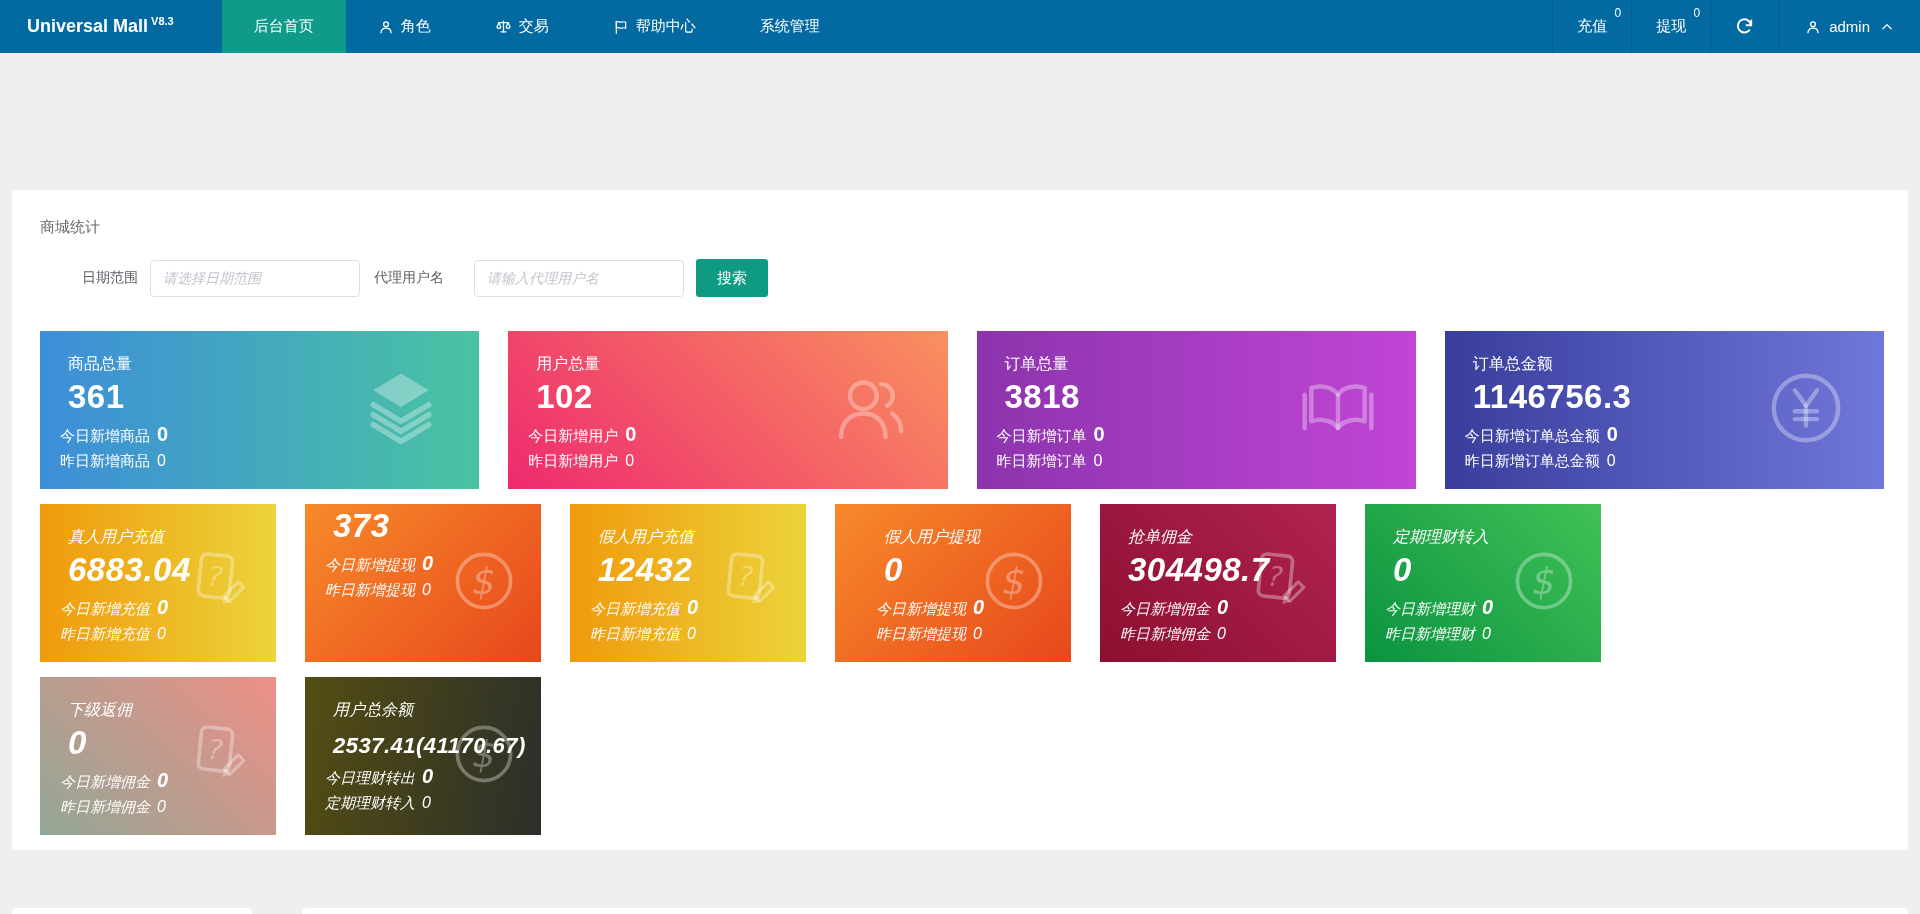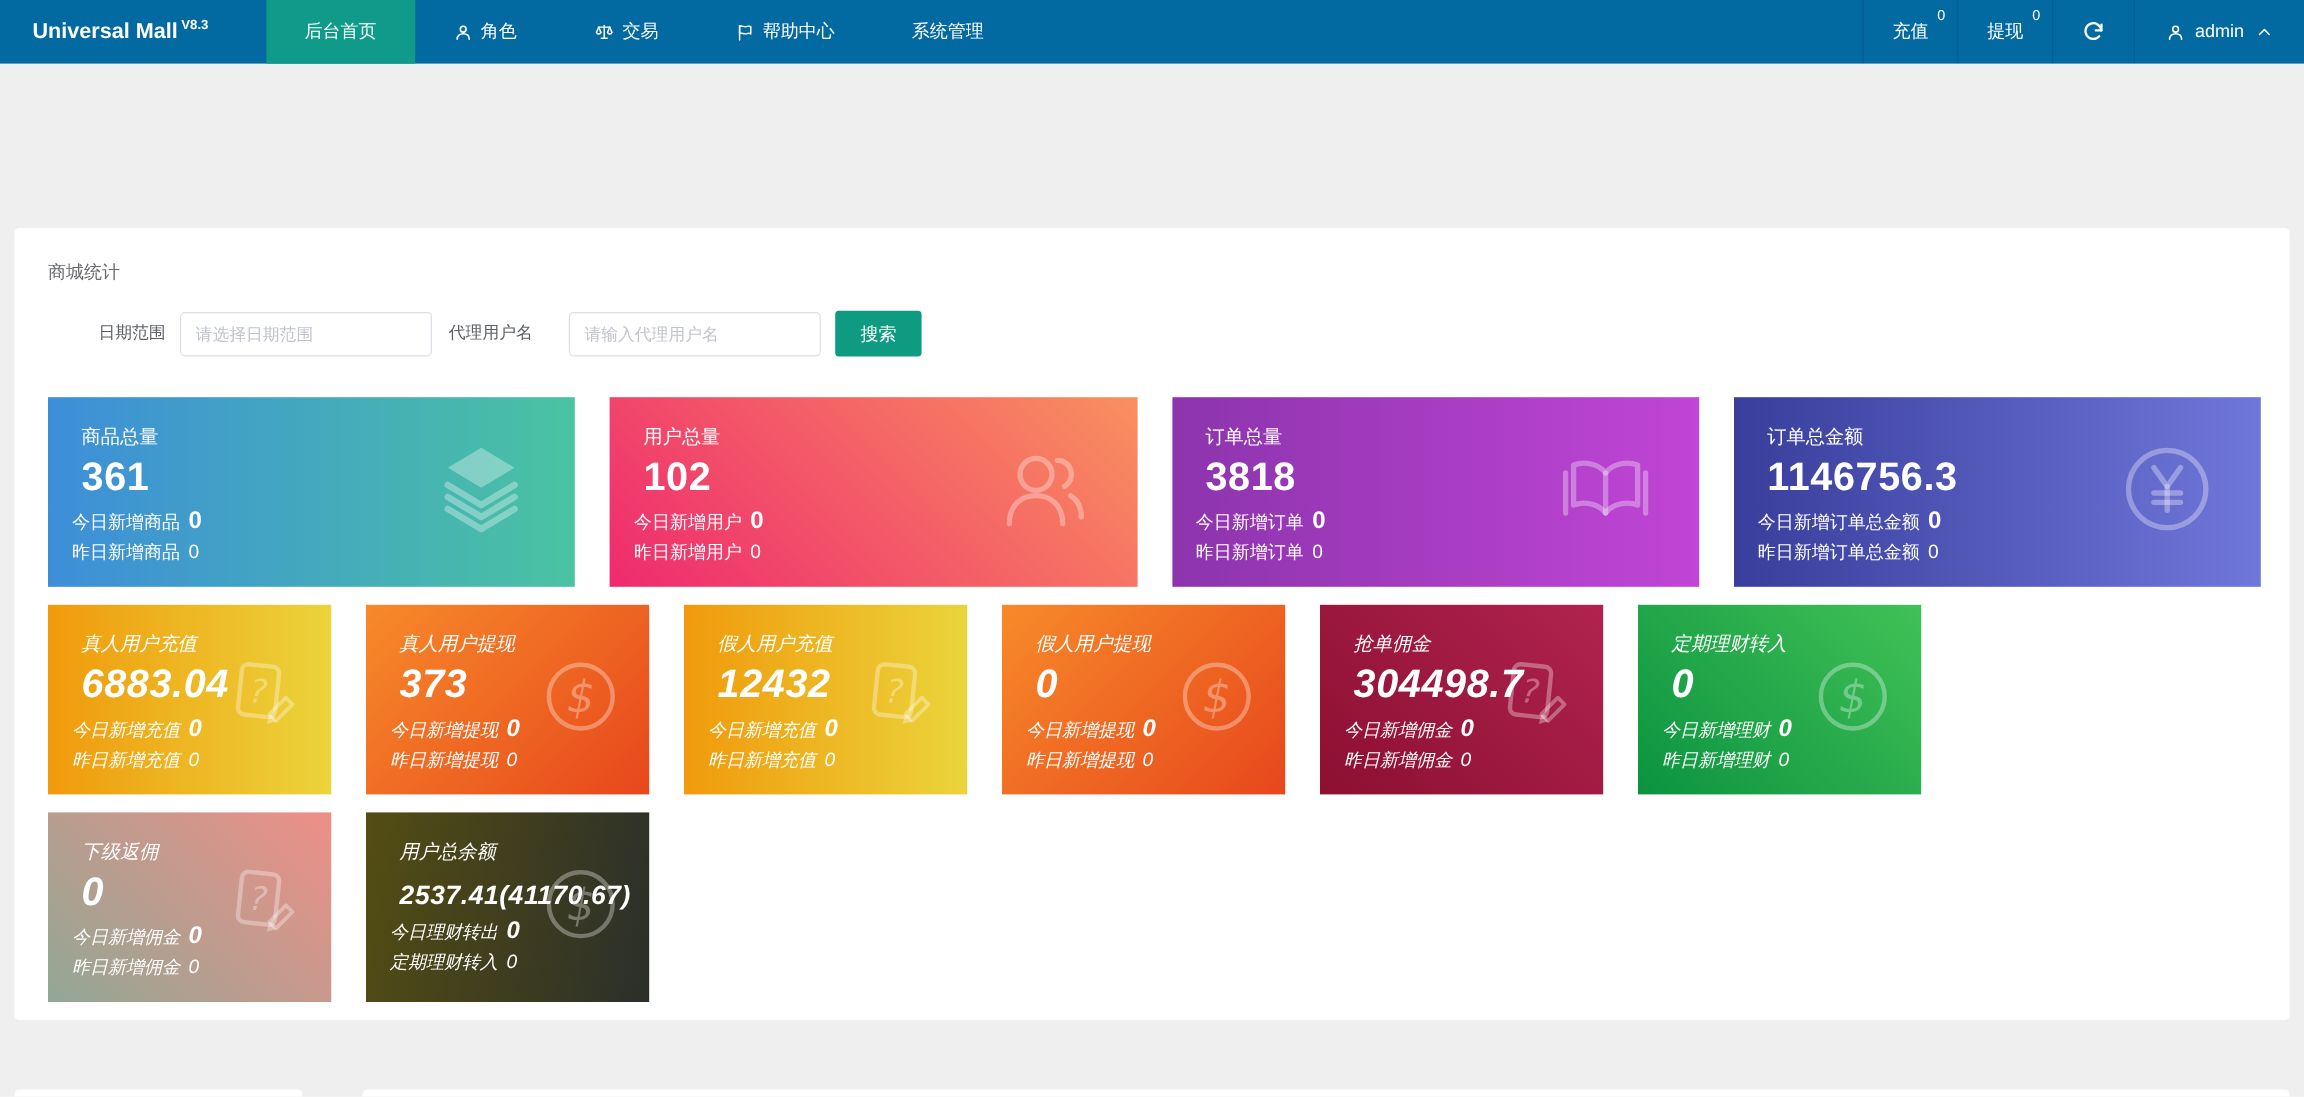--- a/index.html
+++ b/index.html
@@ -92,20 +92,21 @@
     width: 210px;
     height: 37px;
     border: 1px solid #dcdfe6;
     border-radius: 4px;
     padding: 0 12px;
     font-size: 14px;
     color: #333;
     outline: none;
     background: #fff;
     font-family: inherit;
+    font-style: italic;
   }
   .filter-input::placeholder { color: #c0c4cc; }
   .search-btn {
     margin-left: 12px;
     width: 72px;
     height: 38px;
     background: #0f9b82;
     color: #fff;
     border: none;
     border-radius: 3px;
@@ -353,21 +354,20 @@
           <span class="card-icon"><svg viewBox="0 0 72 72" fill="none" stroke="currentColor" stroke-width="4" stroke-linecap="round" stroke-linejoin="round" width="66" height="66">
               <g transform="rotate(6 36 32)">
                 <rect x="15" y="8" width="34" height="46" rx="6"></rect>
                 <text x="32" y="42" text-anchor="middle" font-size="30" font-family="DejaVu Sans, sans-serif" fill="currentColor" stroke="none">?</text>
               </g>
               <path d="M42 52l15-15 6 6-15 15z" stroke-width="3.5"></path>
               <path d="M42 52l-2.5 9 9-2.5z" fill="currentColor" stroke="none"></path>
             </svg></span>
         </div>
         <div class="card" style="background: linear-gradient(135deg, rgb(247, 138, 42), rgb(231, 71, 28));">
-          <div class="card-title">真人用户提现</div>
           <div class="card-value">373</div>
           <div class="card-line">
             <span>今日新增提现</span>
             <span class="v-strong">0</span>
           </div>
           <div class="card-line">
             <span>昨日新增提现</span>
             <span class="v-plain">0</span>
           </div>
           <span class="card-icon"><svg viewBox="0 0 72 72" fill="none" stroke="currentColor" stroke-width="4" stroke-linecap="round" width="66" height="66">
@@ -388,21 +388,21 @@
           </div>
           <span class="card-icon"><svg viewBox="0 0 72 72" fill="none" stroke="currentColor" stroke-width="4" stroke-linecap="round" stroke-linejoin="round" width="66" height="66">
               <g transform="rotate(6 36 32)">
                 <rect x="15" y="8" width="34" height="46" rx="6"></rect>
                 <text x="32" y="42" text-anchor="middle" font-size="30" font-family="DejaVu Sans, sans-serif" fill="currentColor" stroke="none">?</text>
               </g>
               <path d="M42 52l15-15 6 6-15 15z" stroke-width="3.5"></path>
               <path d="M42 52l-2.5 9 9-2.5z" fill="currentColor" stroke="none"></path>
             </svg></span>
         </div>
-        <div class="card" style="background: linear-gradient(135deg, rgb(247, 138, 42), rgb(231, 71, 28));">
+        <div class="card" style="background: linear-gradient(135deg, rgb(247, 138, 42), rgb(231, 71, 28)); padding-left: 21px;">
           <div class="card-title">假人用户提现</div>
           <div class="card-value">0</div>
           <div class="card-line">
             <span>今日新增提现</span>
             <span class="v-strong">0</span>
           </div>
           <div class="card-line">
             <span>昨日新增提现</span>
             <span class="v-plain">0</span>
           </div>

